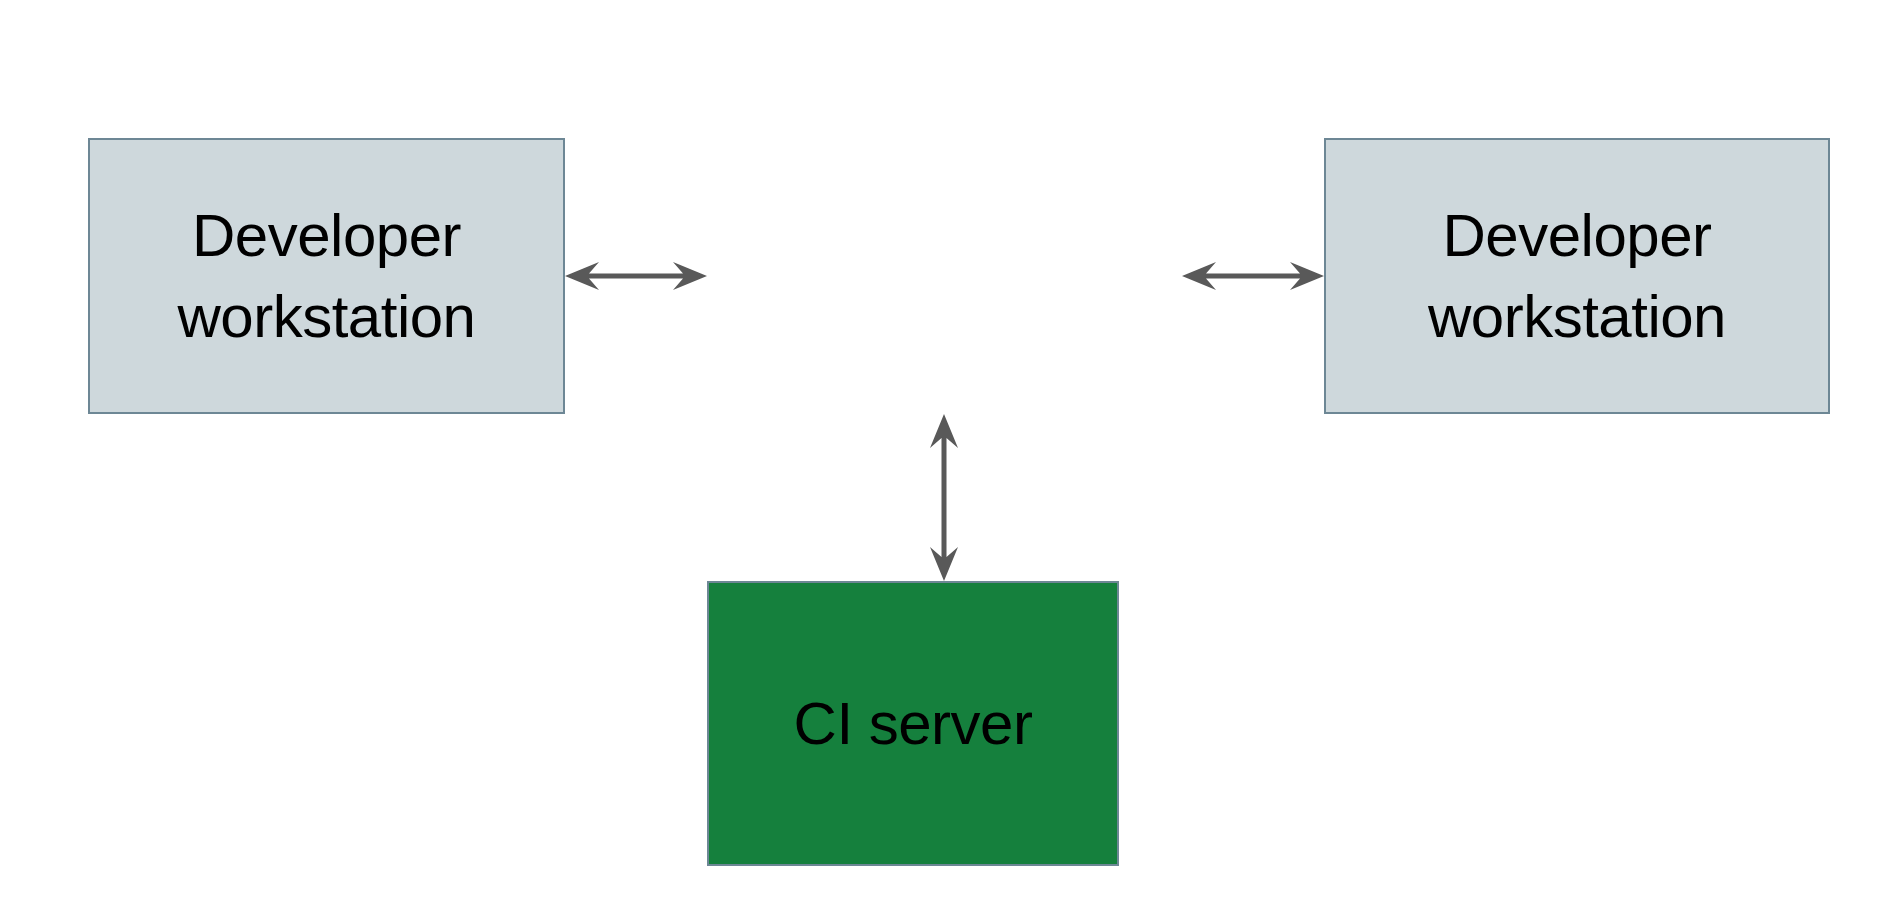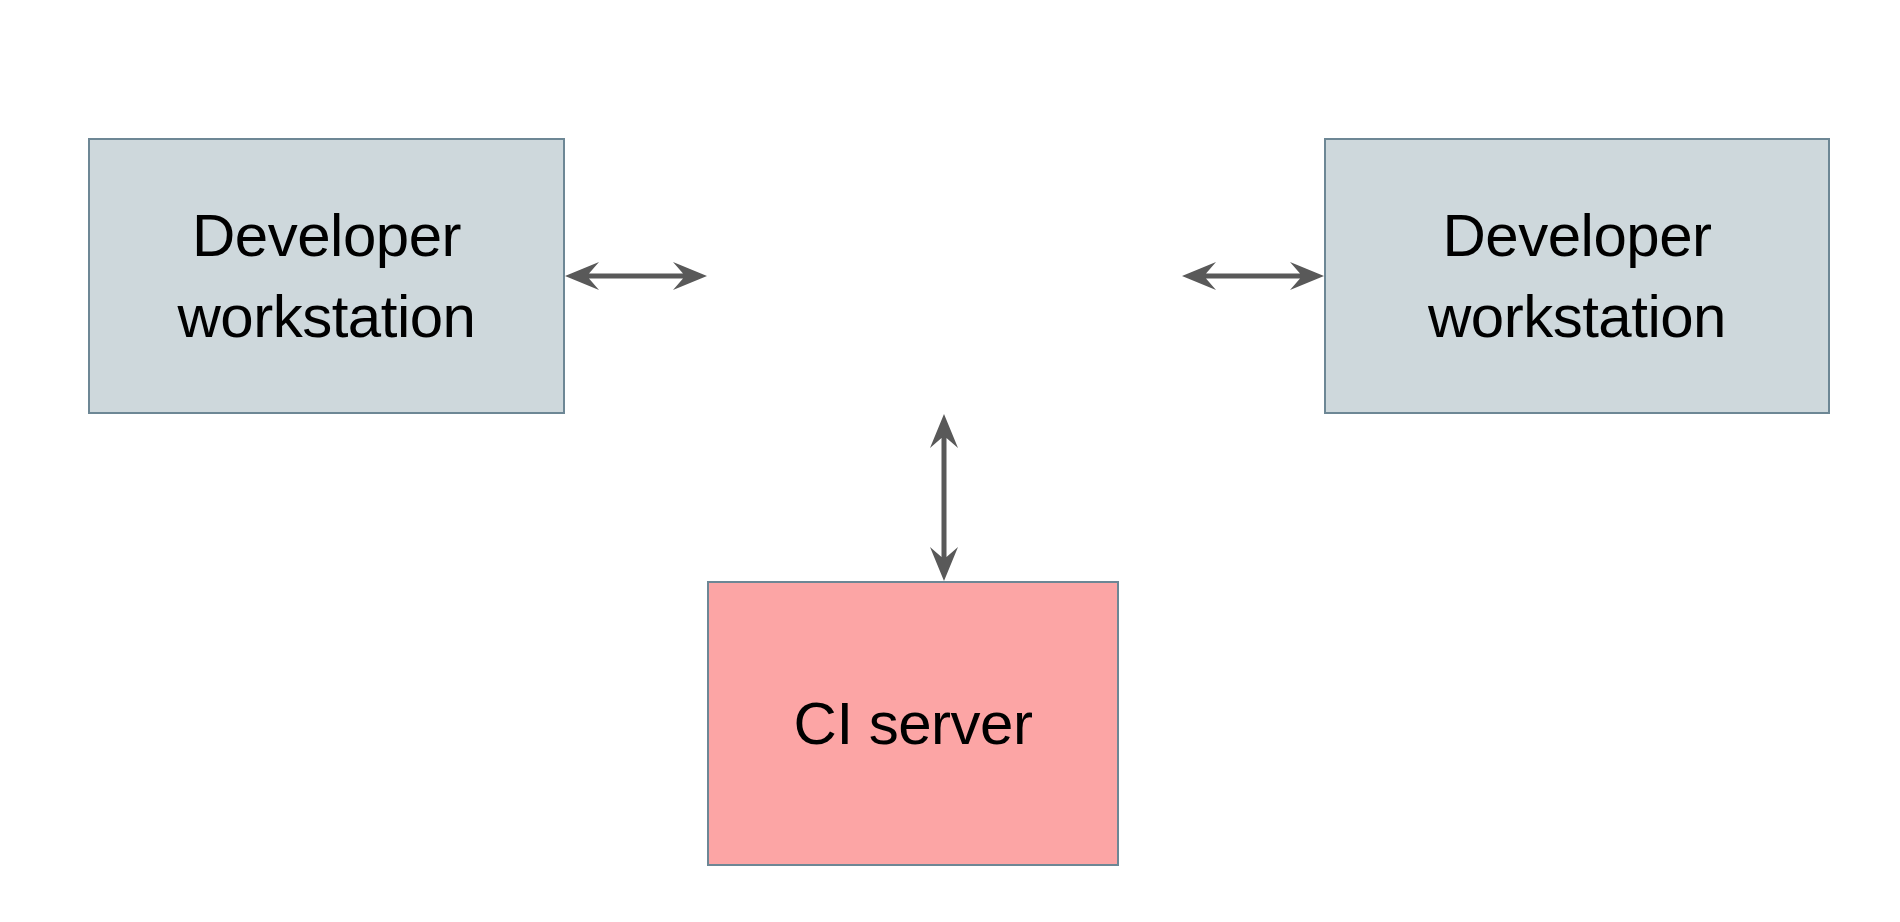--- a/index.html
+++ b/index.html
@@ -53,21 +53,21 @@
     <span class="node-label" style="color: rgb(0, 0, 0);">Developer
 workstation</span>
   </div>
 
 
   <div class="node" id="node-2" style="left: 1324px; top: 102px; width: 506px; height: 276px; background: rgb(206, 216, 220); border-color: rgb(109, 135, 149);">
     <span class="node-label" style="color: rgb(0, 0, 0);">Developer
 workstation</span>
   </div>
 
-  <div class="node" id="node-3" style="left: 707px; top: 545px; width: 412px; height: 285px; background: #fca5a5; border-color: rgb(109, 135, 149);">
+  <div class="node" id="node-3" style="left: 707px; top: 545px; width: 412px; height: 285px; background: #15803d; border-color: rgb(109, 135, 149);">
     <span class="node-label" style="color: rgb(0, 0, 0);">CI server</span>
   </div>
 
   <div class="edge" id="edge-0" style="left: 565px; top: 226px; width: 142px; height: 28px;">
     <svg id="edge-svg-0" xmlns="http://www.w3.org/2000/svg" width="142" height="28" viewBox="0 0 142 28">
         <path d="M 0.00 14.00 L 34.00 0.00 L 24.00 11.50 L 118.00 11.50 L 108.00 0.00 L 142.00 14.00 L 108.00 28.00 L 118.00 16.50 L 24.00 16.50 L 34.00 28.00 Z" fill="#595959"></path>
       </svg>
   </div>
 
   <div class="edge" id="edge-1" style="left: 1182px; top: 226px; width: 142px; height: 28px;">

